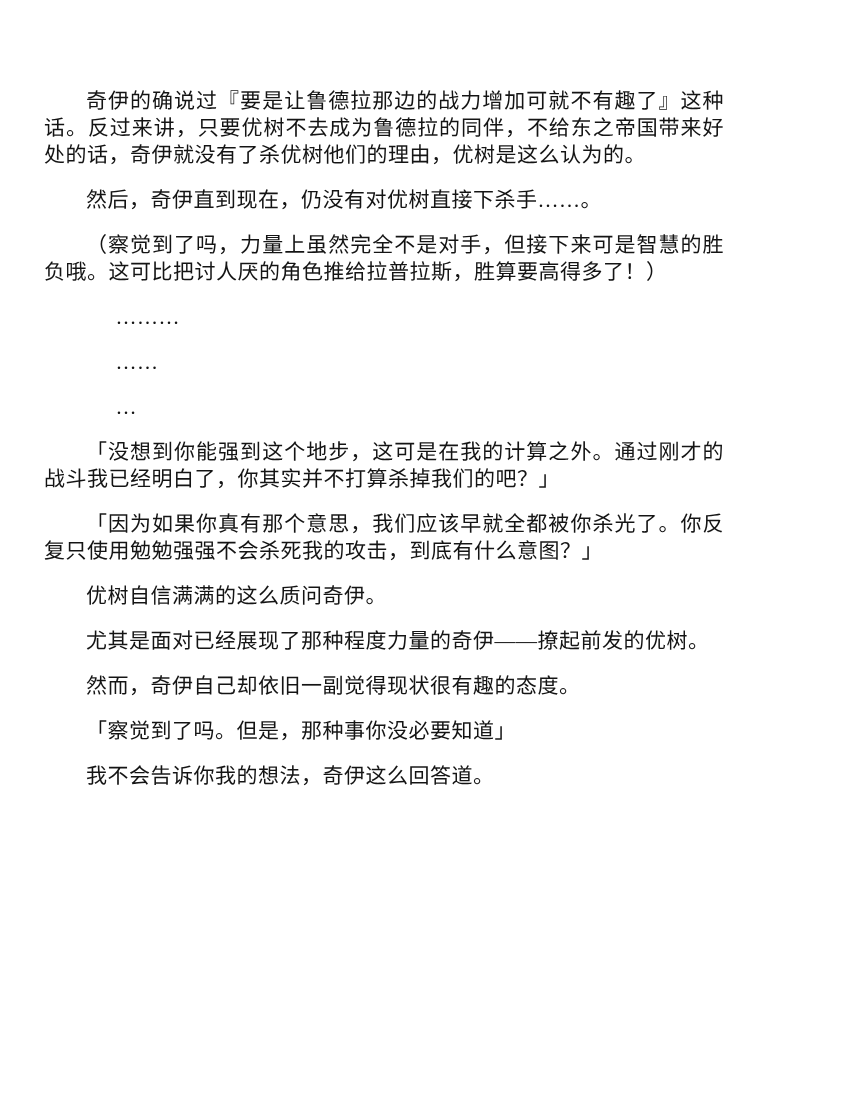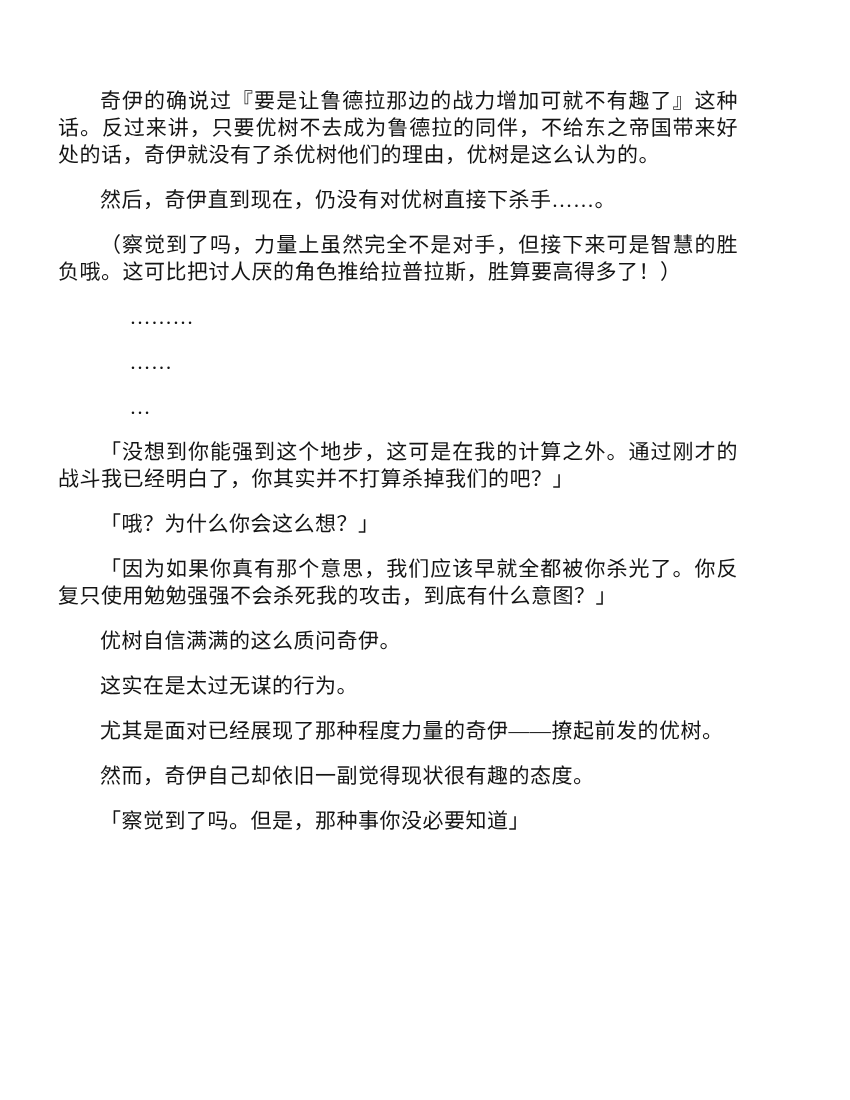--- a/index.html
+++ b/index.html
@@ -11,21 +11,21 @@
   .page {
     position: relative;
     width: 850px;
     height: 1100px;
     background: var(--page-bg, #ffffff);
     overflow: hidden;
   }
   .text-block {
     position: absolute;
     top: 88px;
-    left: 58px;
+    left: 44px;
     width: 680px;
     font-family: "Liberation Serif", "DejaVu Serif", serif;
     font-size: 21px;
     line-height: 27px;
     color: var(--text-color, #141414);
     letter-spacing: 0.5px;
   }
   .text-block p {
     margin: 0 0 18px 0;
     text-indent: 2em;
@@ -43,21 +43,20 @@
 
 <div class="page">
   <div class="text-block">
     <p>奇伊的确说过『要是让鲁德拉那边的战力增加可就不有趣了』这种话。反过来讲，只要优树不去成为鲁德拉的同伴，不给东之帝国带来好处的话，奇伊就没有了杀优树他们的理由，优树是这么认为的。</p>
     <p>然后，奇伊直到现在，仍没有对优树直接下杀手……。</p>
     <p>（察觉到了吗，力量上虽然完全不是对手，但接下来可是智慧的胜负哦。这可比把讨人厌的角色推给拉普拉斯，胜算要高得多了！）</p>
     <p class="ellipsis-line">………</p>
     <p class="ellipsis-line">……</p>
     <p class="ellipsis-line">…</p>
     <p>「没想到你能强到这个地步，这可是在我的计算之外。通过刚才的战斗我已经明白了，你其实并不打算杀掉我们的吧？」</p>
-    <p>「哦？为什么你会这么想？」</p>
     <p>「因为如果你真有那个意思，我们应该早就全都被你杀光了。你反复只使用勉勉强强不会杀死我的攻击，到底有什么意图？」</p>
     <p>优树自信满满的这么质问奇伊。</p>
-    <p>这实在是太过无谋的行为。</p>
     <p>尤其是面对已经展现了那种程度力量的奇伊——撩起前发的优树。</p>
     <p>然而，奇伊自己却依旧一副觉得现状很有趣的态度。</p>
     <p>「察觉到了吗。但是，那种事你没必要知道」</p>
+    <p>我不会告诉你我的想法，奇伊这么回答道。</p>
   </div>
 </div>
 
 </body></html>

